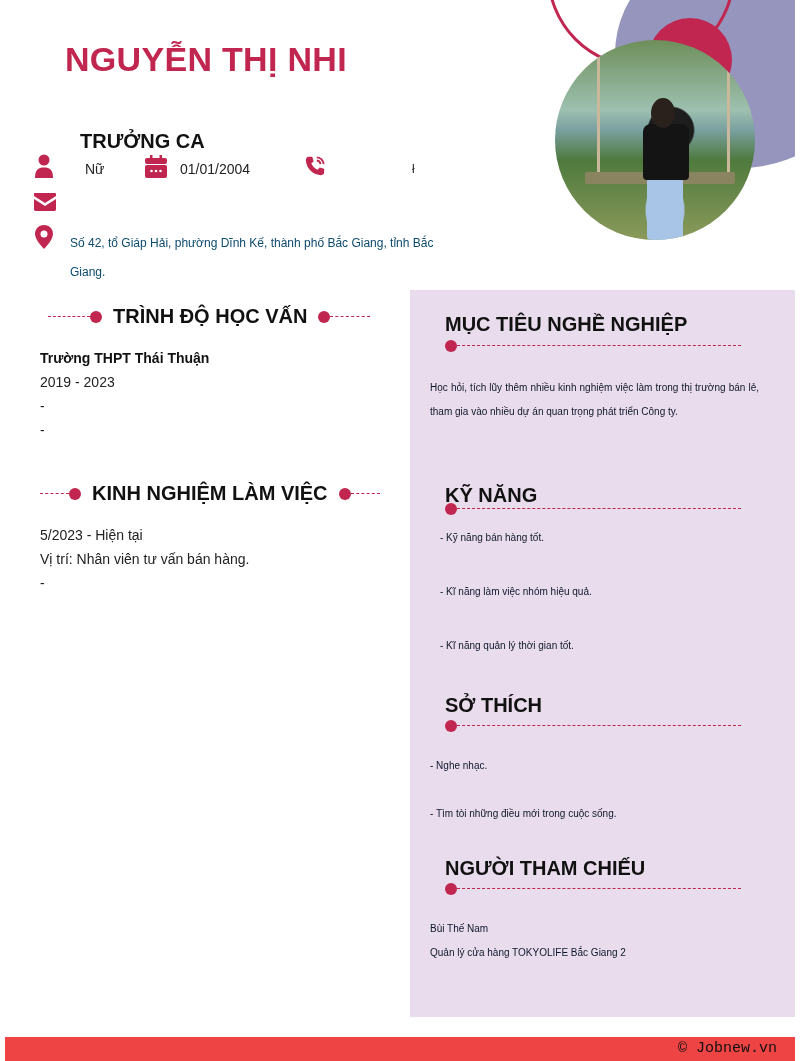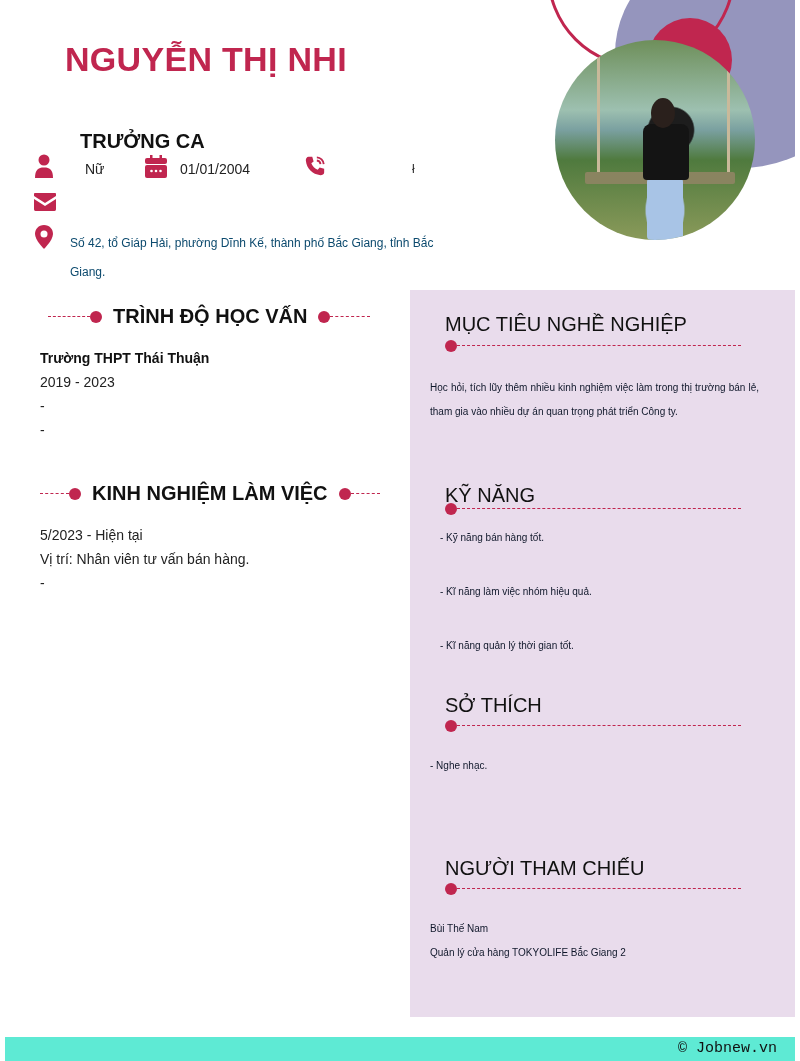--- a/index.html
+++ b/index.html
@@ -32,28 +32,28 @@
   .addr { position: absolute; left: 70px; top: 229px; width: 390px; font-size: 12px; line-height: 29px; color: #0c4a6e; }
 
   .left-h { position: absolute; display: flex; align-items: center; font-size: 20px; font-weight: bold; color: #111; }
   .dash { display: inline-block; border-top: 1.5px dashed #c0264f; height: 0; }
   .dot { display: inline-block; width: 12px; height: 12px; border-radius: 50%; background: #c0264f; }
 
   .left-block { position: absolute; left: 40px; font-size: 14px; line-height: 24px; color: #222; }
   .left-block .b { font-weight: bold; color: #111; }
 
   .right-panel { position: absolute; left: 410px; top: 290px; width: 385px; height: 727px; background: #e9dcec; }
-  .r-h { position: absolute; left: 35px; font-size: 20px; font-weight: normal; color: #111; }
+  .r-h { position: absolute; left: 35px; font-size: 20px; font-weight: bold; color: #111; }
   .r-line { position: absolute; left: 35px; width: 296px; height: 12px; }
   .r-line .dot { position: absolute; left: 0; top: 0; }
   .r-line .dash { position: absolute; left: 12px; top: 5px; width: 284px; }
   .r-text { position: absolute; font-size: 10px; color: #0f172a; }
   .objective { left: 20px; top: 86px; width: 329px; line-height: 24px; text-align: justify; }
 
-  .footer { position: absolute; left: 5px; top: 1037px; width: 790px; height: 24px; background: #5eead4; }
+  .footer { position: absolute; left: 5px; top: 1037px; width: 790px; height: 24px; background: #ef4444; }
   .footer span { position: absolute; right: 18px; top: 3px; font-family: "Liberation Mono", "DejaVu Sans Mono", monospace; font-size: 15px; color: #111; }
 </style>
 </head>
 <body>
 
 <div class="deco deco-lav"></div>
 <div class="clip-right"></div>
 <div class="deco deco-ring"></div>
 <div class="deco deco-red"></div>
 <div class="photo">
@@ -167,20 +167,21 @@
   <div class="r-text" style="left:30px;top:242px;">- Kỹ năng bán hàng tốt.</div>
   <div class="r-text" style="left:30px;top:296px;">- Kĩ năng làm việc nhóm hiệu quả.</div>
   <div class="r-text" style="left:30px;top:350px;">- Kĩ năng quản lý thời gian tốt.</div>
 
   <div class="r-h" style="top:404px;">SỞ THÍCH</div>
   <div class="r-line" style="top:430px;">
     <span class="dot"></span>
       <span class="dash"></span>
   </div>
   <div class="r-text" style="left:20px;top:470px;">- Nghe nhạc.</div>
+  <div class="r-text" style="left:20px;top:518px;">- Tìm tòi những điều mới trong cuộc sống.</div>
 
   <div class="r-h" style="top:567px;">NGƯỜI THAM CHIẾU</div>
   <div class="r-line" style="top:593px;">
     <span class="dot"></span>
       <span class="dash"></span>
   </div>
   <div class="r-text" style="left:20px;top:633px;">Bùi Thế Nam</div>
   <div class="r-text" style="left:20px;top:657px;">Quản lý cửa hàng TOKYOLIFE Bắc Giang 2</div>
 </div>
 

